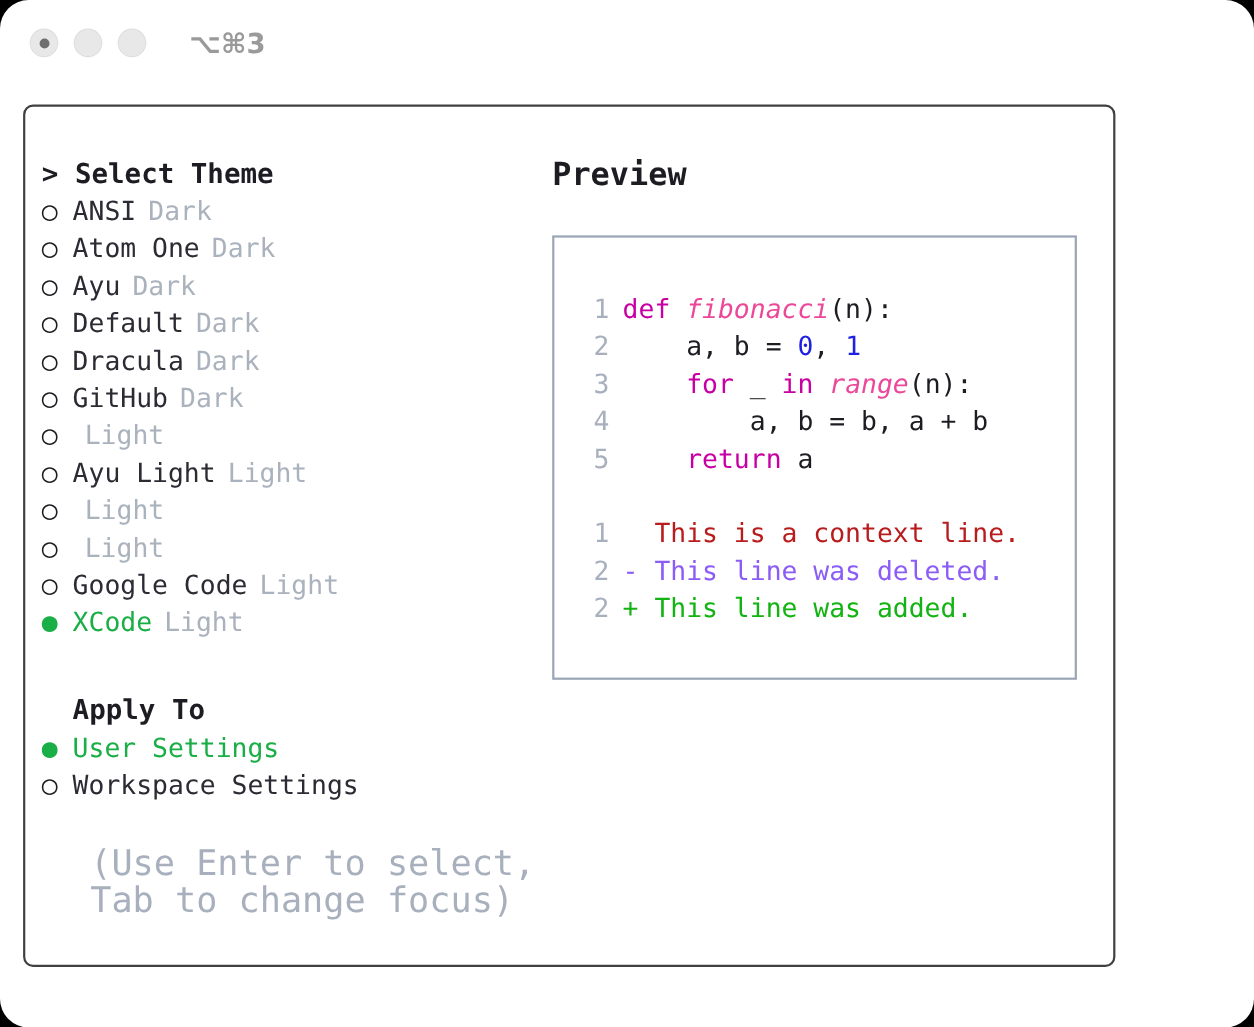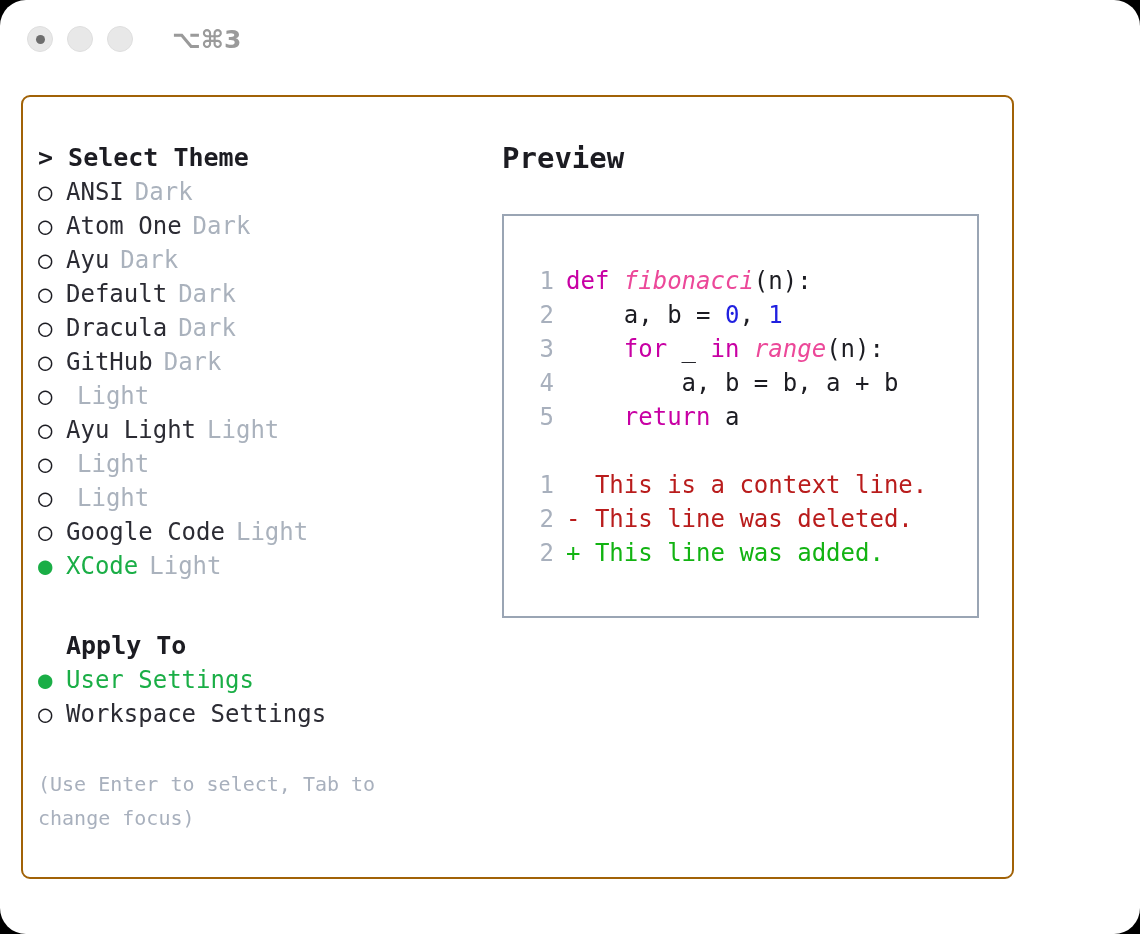--- a/index.html
+++ b/index.html
@@ -63,21 +63,21 @@
     font-family: "DejaVu Sans", "Liberation Sans", sans-serif;
   }
 
   
   #window {
     position: absolute;
     left: 21px;
     top: 95px;
     width: 993px;
     height: 784px;
-    border: 2px solid #a16207;
+    border: 2px solid #404040;
     border-radius: 9px;
     background: #ffffff;
     box-sizing: border-box;
   }
 
   
   #left-col {
     position: absolute;
     left: 15px;
     top: 44px;
@@ -109,24 +109,25 @@
   .marker.sel { color: #1aae46; }
   .theme-name { color: #2b2b33; }
   .theme-name.sel { color: #1aae46; }
   .theme-tag { color: #aab2bd; margin-left: 11px; }
 
   #apply-block { margin-top: 46px; }
 
   #hint {
     margin-top: 36px;
     color: #a8b0bd;
-    font-size: 20px;
+    font-size: 32px;
     line-height: 34px;
     width: 410px;
     white-space: pre-wrap;
+    margin-left: 44px;
   }
 
   
   #right-col {
     position: absolute;
     left: 479px;
     top: 44px;
     width: 490px;
   }
   #preview-title {
@@ -157,21 +158,21 @@
     text-align: right;
     color: #a8b0bd;
     margin-right: 12px;
   }
   .code-text { color: #1c1c22; }
   .kw  { color: #c800a4; }
   .fn  { color: #ec4899; font-style: italic; }
   .num { color: #2020e0; }
   .diff-gap { height: 34px; }
   .d-ctx { color: #b91c1c; }
-  .d-del { color: #b91c1c; }
+  .d-del { color: #8b5cf6; }
   .d-add { color: #12b312; }
 </style>
 </head>
 <body>
 
 <div id="page">
 
   <div id="titlebar">
     <div class="tl-dot">
         <span class="inner"></span>

